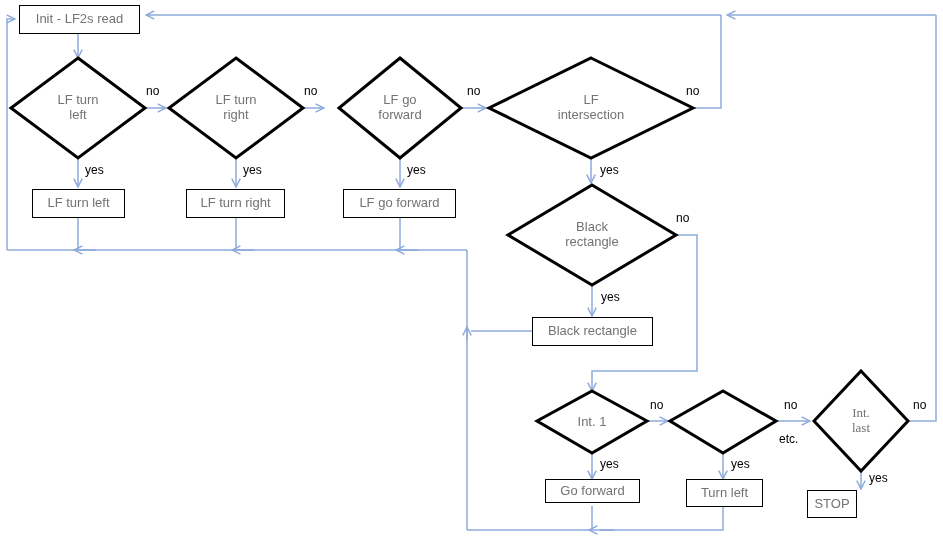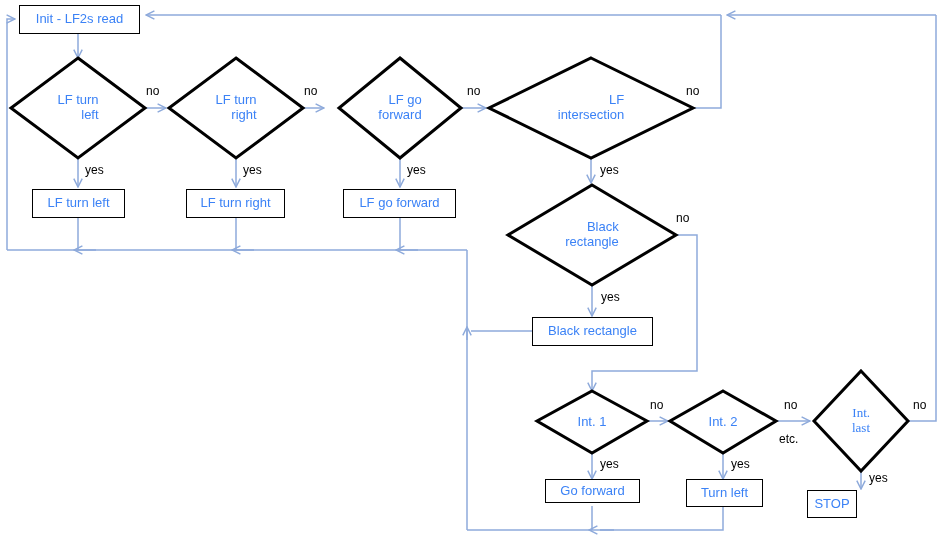--- a/index.html
+++ b/index.html
@@ -9,35 +9,35 @@
     width:943px;height:536px;
     background:#ffffff;
     font-family:"Liberation Sans","DejaVu Sans",sans-serif;
     overflow:hidden;
   }
   svg#wires{position:absolute;left:0;top:0;width:943px;height:536px;}
   .node{
     position:absolute;
     display:flex;align-items:center;justify-content:center;
     text-align:center;
-    color:#3b82f6;
+    color:#737373;
     font-size:13px;
     line-height:1.15;
     box-sizing:border-box;
     white-space:pre-line;
   }
   .proc{
     border:1.6px solid #000000;
     background:#ffffff;
   }
   .dia{
     background:transparent;
     pointer-events:none;
   }
-  .dia span{position:relative;z-index:3;text-align:right;}
+  .dia span{position:relative;z-index:3;}
   .edgelabel{
     position:absolute;
     font-size:12px;
     color:#000000;
     white-space:nowrap;
   }
 </style>
 </head>
 <body>
 
@@ -168,23 +168,20 @@
 
   <div class="node dia" style="left:508px;top:185px;width:168px;height:100px;">
     <span>Black
 rectangle</span>
   </div>
 
   <div class="node dia" style="left:537px;top:391px;width:110px;height:62px;">
     <span>Int. 1</span>
   </div>
 
-  <div class="node dia" style="left:670px;top:391px;width:106px;height:62px;">
-    <span>Int. 2</span>
-  </div>
 
   <div class="node dia" style="left:814px;top:371px;width:94px;height:100px;font-family:Liberation Serif, serif;">
     <span>Int.
 last</span>
   </div>
 
   <div class="edgelabel" style="left:146px;top:84px;">no</div>
   <div class="edgelabel" style="left:304px;top:84px;">no</div>
   <div class="edgelabel" style="left:467px;top:84px;">no</div>
   <div class="edgelabel" style="left:686px;top:84px;">no</div>

